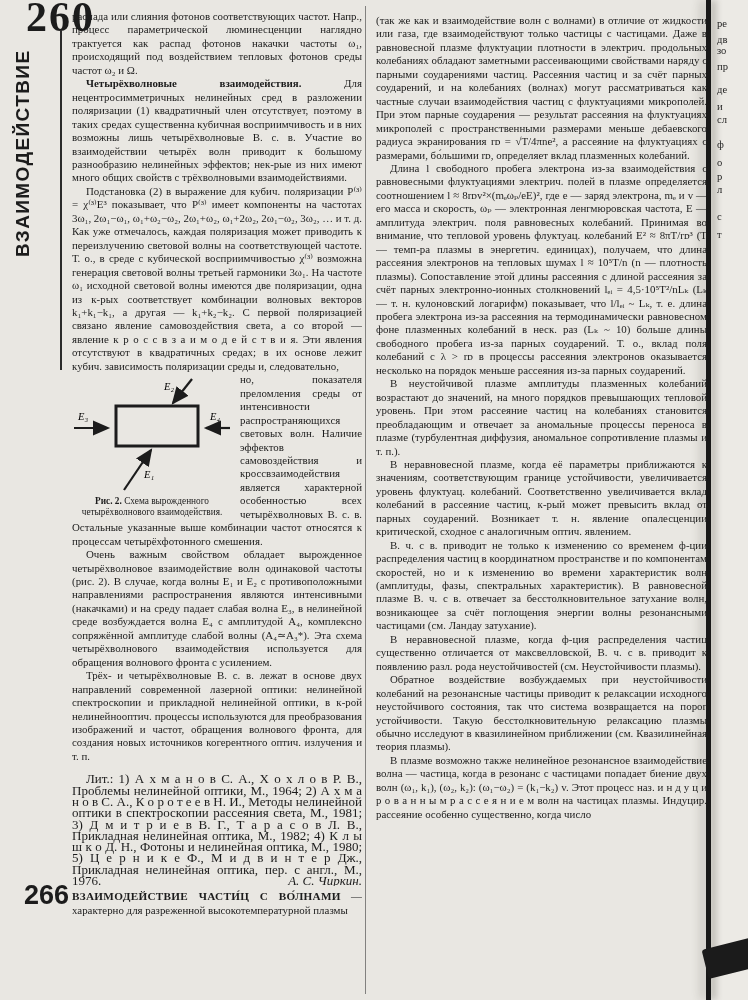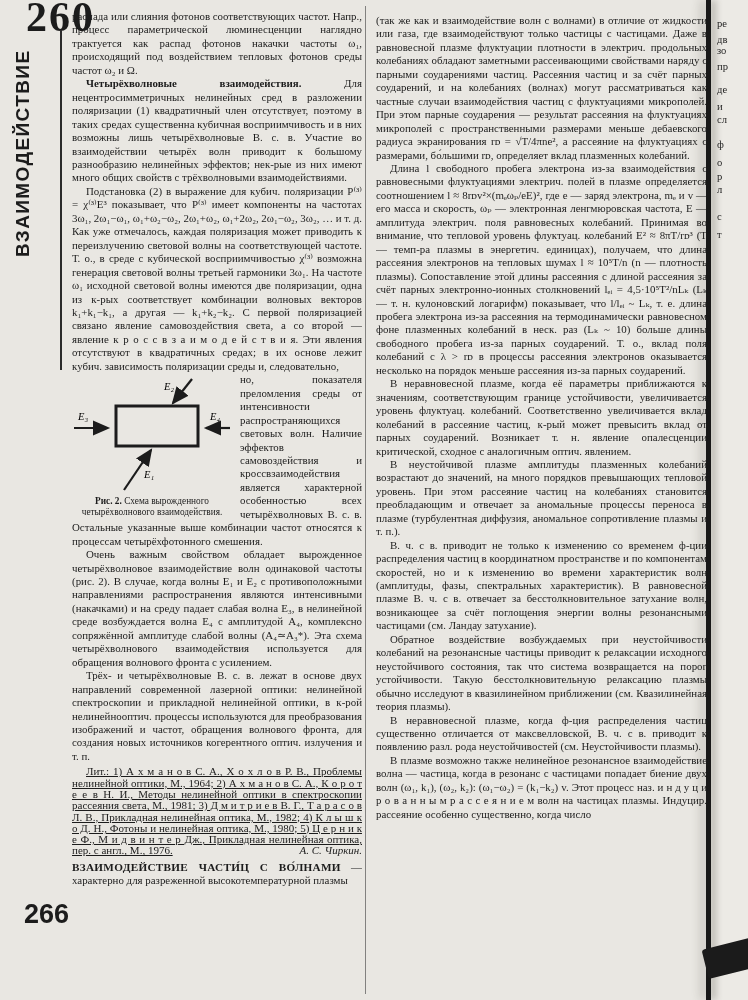--- a/index.html
+++ b/index.html
@@ -9,21 +9,21 @@
     font-family:"Liberation Serif","DejaVu Serif",serif;
     padding-left:28px;
   }
   
   .pagenum-top { position:absolute; top:-4px; left:26px; font:700 42px/1 "Liberation Serif",serif; letter-spacing:2px; }
   .sidebar-rule { position:absolute; left:60px; top:30px; width:2px; height:340px; background:#2b2b2b; }
   .sidebar-title {
     position:absolute; top:257px; left:13px; transform:rotate(-90deg); transform-origin:top left;
     font:700 19px/1 "Liberation Sans",sans-serif; letter-spacing:1.4px; white-space:nowrap;
   }
-  .pagenum-bottom { position:absolute; top:882px; left:24px; font:700 27px/1 "Liberation Sans",sans-serif;margin-top:19px; }
+  .pagenum-bottom { position:absolute; top:882px; left:24px; font:700 27px/1 "Liberation Sans",sans-serif; }
 
   
   .col { position:absolute; top:10px; height:984px; overflow:hidden; }
   .col-left  { left:72px;  width:290px; }
   .col-right { left:376px; width:331px; top:14px; }
   .col-divider { position:absolute; left:365px; top:6px; width:1px; height:988px; background:rgba(45,45,45,.55); }
 
   p { margin:0; text-align:justify; text-indent:14px; font-size:10.9px; line-height:13.45px; }
   p.cont { text-indent:0; }
   .lead { font-weight:700; }
@@ -32,21 +32,21 @@
   .formula .num { position:absolute; right:0; top:0; font-style:normal; }
 
   
   .figflow { overflow:visible; }
   figure.fig { float:left; width:160px; margin:3px 8px 2px 0; padding:0; }
   figcaption { font-size:9.3px; line-height:10.8px; text-align:center; margin-top:2px; }
   figcaption .cap-lead { font-weight:700;text-align:center; }
   .fig svg { display:block; }
   .fig-label { font:italic 10.5px "Liberation Serif",serif; }
 
-  .lit { font-size:11px; line-height:11.3px; text-align:justify; text-indent:14px; margin-top:3px; overflow:hidden;text-decoration:underline; }
+  .lit { font-size:13px; line-height:11.3px; text-align:justify; text-indent:14px; margin-top:10px; overflow:hidden; }
   .lit .author { float:right; font-style:italic; }
 
   .article { margin-top:4px; }
   .article .lead { font-size:11.2px; letter-spacing:.3px; }
 
   
   .spine { position:absolute; left:706px; top:0; width:5px; height:1000px; background:#181818;
            box-shadow:-5px 0 10px rgba(60,55,45,.25), 5px 0 6px rgba(60,55,45,.3); }
   .next-page { position:absolute; left:711px; top:0; width:37px; height:1000px; background:#eceae5; }
   .frag { position:absolute; left:717px; font-size:10.6px; line-height:12px; color:#262626; font-family:"Liberation Serif",serif; }
@@ -102,25 +102,25 @@
     <p class="article cont">
       <span class="lead">ВЗАИМОДЕЙСТВИЕ ЧАСТИ́Ц С ВО́ЛНАМИ</span><span> — характерно для разреженной высокотемпературной плазмы</span>
     </p>
   </div>
 
   <div class="col-divider"></div>
 
   <div class="col col-right">
     <p class="cont">(так же как и взаимодействие волн с волнами) в отличие от жидкости или газа, где взаимодействуют только частицы с частицами. Даже в равновесной плазме флуктуации плотности в электрич. продольных колебаниях обладают заметными рассеивающими свойствами наряду с парными соударениями частиц. Рассеяния частиц и за счёт парных соударений, и на колебаниях (волнах) могут рассматриваться как частные случаи взаимодействия частиц с флуктуациями микрополей. При этом парные соударения — результат рассеяния на флуктуациях микрополей с пространственными размерами меньше дебаевского радиуса экранирования rᴅ = √T/4πne², а рассеяние на флуктуациях с размерами, бо́льшими rᴅ, определяет вклад плазменных колебаний.</p>
     <p>Длина l свободного пробега электрона из-за взаимодействия с равновесными флуктуациями электрич. полей в плазме определяется соотношением l ≈ 8rᴅv²×(mₑωₚ/eE)², где e — заряд электрона, mₑ и v — его масса и скорость, ωₚ — электронная ленгмюровская частота, E — амплитуда электрич. поля равновесных колебаний. Принимая во внимание, что тепловой уровень флуктуац. колебаний E² ≈ 8πT/rᴅ³ (T — темп-ра плазмы в энергетич. единицах), получаем, что длина рассеяния электронов на тепловых шумах l ≈ 10⁵T/n (n — плотность плазмы). Сопоставление этой длины рассеяния с длиной рассеяния за счёт парных электронно-ионных столкновений lₑᵢ = 4,5·10⁵T²/nLₖ (Lₖ — т. н. кулоновский логарифм) показывает, что l/lₑᵢ ~ Lₖ, т. е. длина пробега электрона из-за рассеяния на термодинамически равновесном фоне плазменных колебаний в неск. раз (Lₖ ~ 10) больше длины свободного пробега из-за парных соударений. Т. о., вклад поля колебаний с λ &gt; rᴅ в процессы рассеяния электронов оказывается несколько на порядок меньше рассеяния из-за парных соударений.</p>
+    <p>В неустойчивой плазме амплитуды плазменных колебаний возрастают до значений, на много порядков превышающих тепловой уровень. При этом рассеяние частиц на колебаниях становится преобладающим и отвечает за аномальные процессы переноса в плазме (турбулентная диффузия, аномальное сопротивление плазмы и т. п.).</p>
     <p>В неравновесной плазме, когда её параметры приближаются к значениям, соответствующим границе устойчивости, увеличивается уровень флуктуац. колебаний. Соответственно увеличивается вклад колебаний в рассеяние частиц, к-рый может превысить вклад от парных соударений. Возникает т. н. явление опалесценции критической, сходное с аналогичным оптич. явлением.</p>
-    <p>В неустойчивой плазме амплитуды плазменных колебаний возрастают до значений, на много порядков превышающих тепловой уровень. При этом рассеяние частиц на колебаниях становится преобладающим и отвечает за аномальные процессы переноса в плазме (турбулентная диффузия, аномальное сопротивление плазмы и т. п.).</p>
     <p>В. ч. с в. приводит не только к изменению со временем ф-ции распределения частиц в координатном пространстве и по компонентам скоростей, но и к изменению во времени характеристик волн (амплитуды, фазы, спектральных характеристик). В равновесной плазме В. ч. с в. отвечает за бесстолкновительное затухание волн, возникающее за счёт поглощения энергии волны резонансными частицами (см. Ландау затухание).</p>
+    <p>В неравновесной плазме, когда ф-ция распределения частиц существенно отличается от максвелловской, В. ч. с в. приводит к появлению разл. рода неустойчивостей (см. Неустойчивости плазмы).</p>
     <p>Обратное воздействие возбуждаемых при неустойчивости колебаний на резонансные частицы приводит к релаксации исходного неустойчивого состояния, так что система возвращается на порог устойчивости. Такую бесстолкновительную релаксацию плазмы обычно исследуют в квазилинейном приближении (см. Квазилинейная теория плазмы).</p>
-    <p>В неравновесной плазме, когда ф-ция распределения частиц существенно отличается от максвелловской, В. ч. с в. приводит к появлению разл. рода неустойчивостей (см. Неустойчивости плазмы).</p>
     <p>В плазме возможно также нелинейное резонансное взаимодействие волна — частица, когда в резонанс с частицами попадает биение двух волн (ω₁, k₁), (ω₂, k₂): (ω₁−ω₂) = (k₁−k₂) v. Этот процесс наз. и н д у ц и р о в а н н ы м  р а с с е я н и е м волн на частицах плазмы. Индуцир. рассеяние особенно существенно, когда число</p>
   </div>
 
   <div class="next-page"></div>
   <div class="spine"></div>
   <span class="frag" style="top:18px">ре</span>
   <span class="frag" style="top:34px">дв</span>
   <span class="frag" style="top:45px">зо</span>
   <span class="frag" style="top:61px">пр</span>
   <span class="frag" style="top:84px">де</span>

